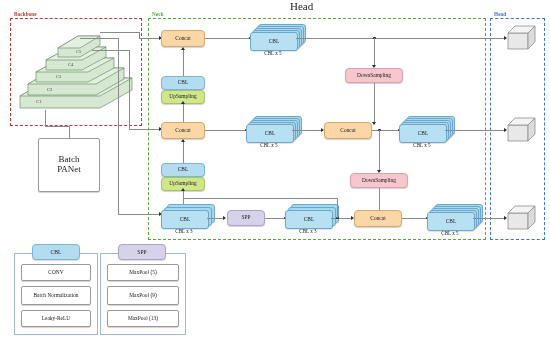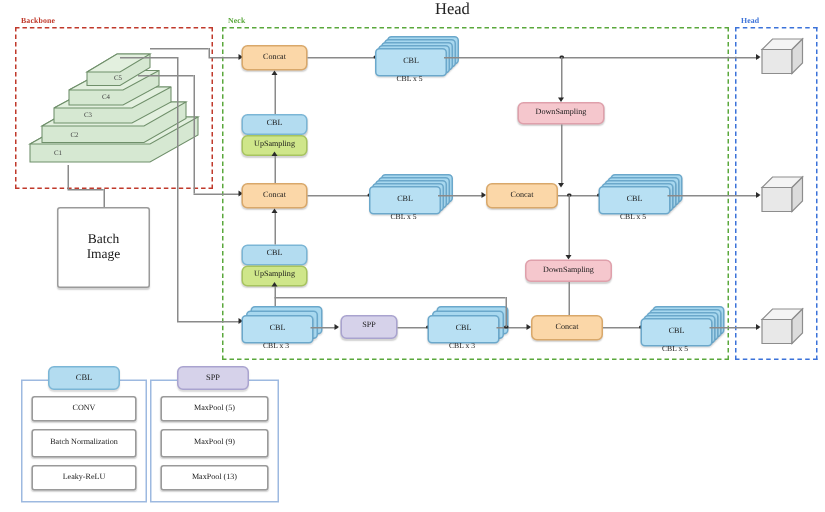--- a/index.html
+++ b/index.html
@@ -91,21 +91,21 @@
       <text x="22" y="83">C1</text>
       <text x="33" y="71">C2</text>
       <text x="42" y="58">C3</text>
       <text x="54" y="46">C4</text>
       <text x="62" y="33">C5</text>
     </g>
   </svg>
 
   <div class="node n-plain" style="left:38px;top:138px;width:62px;height:54px;flex-direction:column;font-size:9px;font-family:'Liberation Serif',serif;">
     <span>Batch</span>
-    <span>Image</span>
+    <span>PANet</span>
   </div>
 
   <div class="ln lnv" style="left:69px;top:126px;height:12px;"></div>
   <div class="ln lnh" style="left:45px;top:126px;width:24px;"></div>
   <div class="ln lnv" style="left:45px;top:110px;height:16px;"></div>
 
   <div class="ln lnh" style="left:80px;top:38px;width:38px;"></div>
   <div class="ln lnv" style="left:118px;top:38px;height:176px;"></div>
   <div class="ln lnh" style="left:118px;top:214px;width:42px;"></div>
   <div class="arw right" style="left:159px;top:211.5px;"></div>

